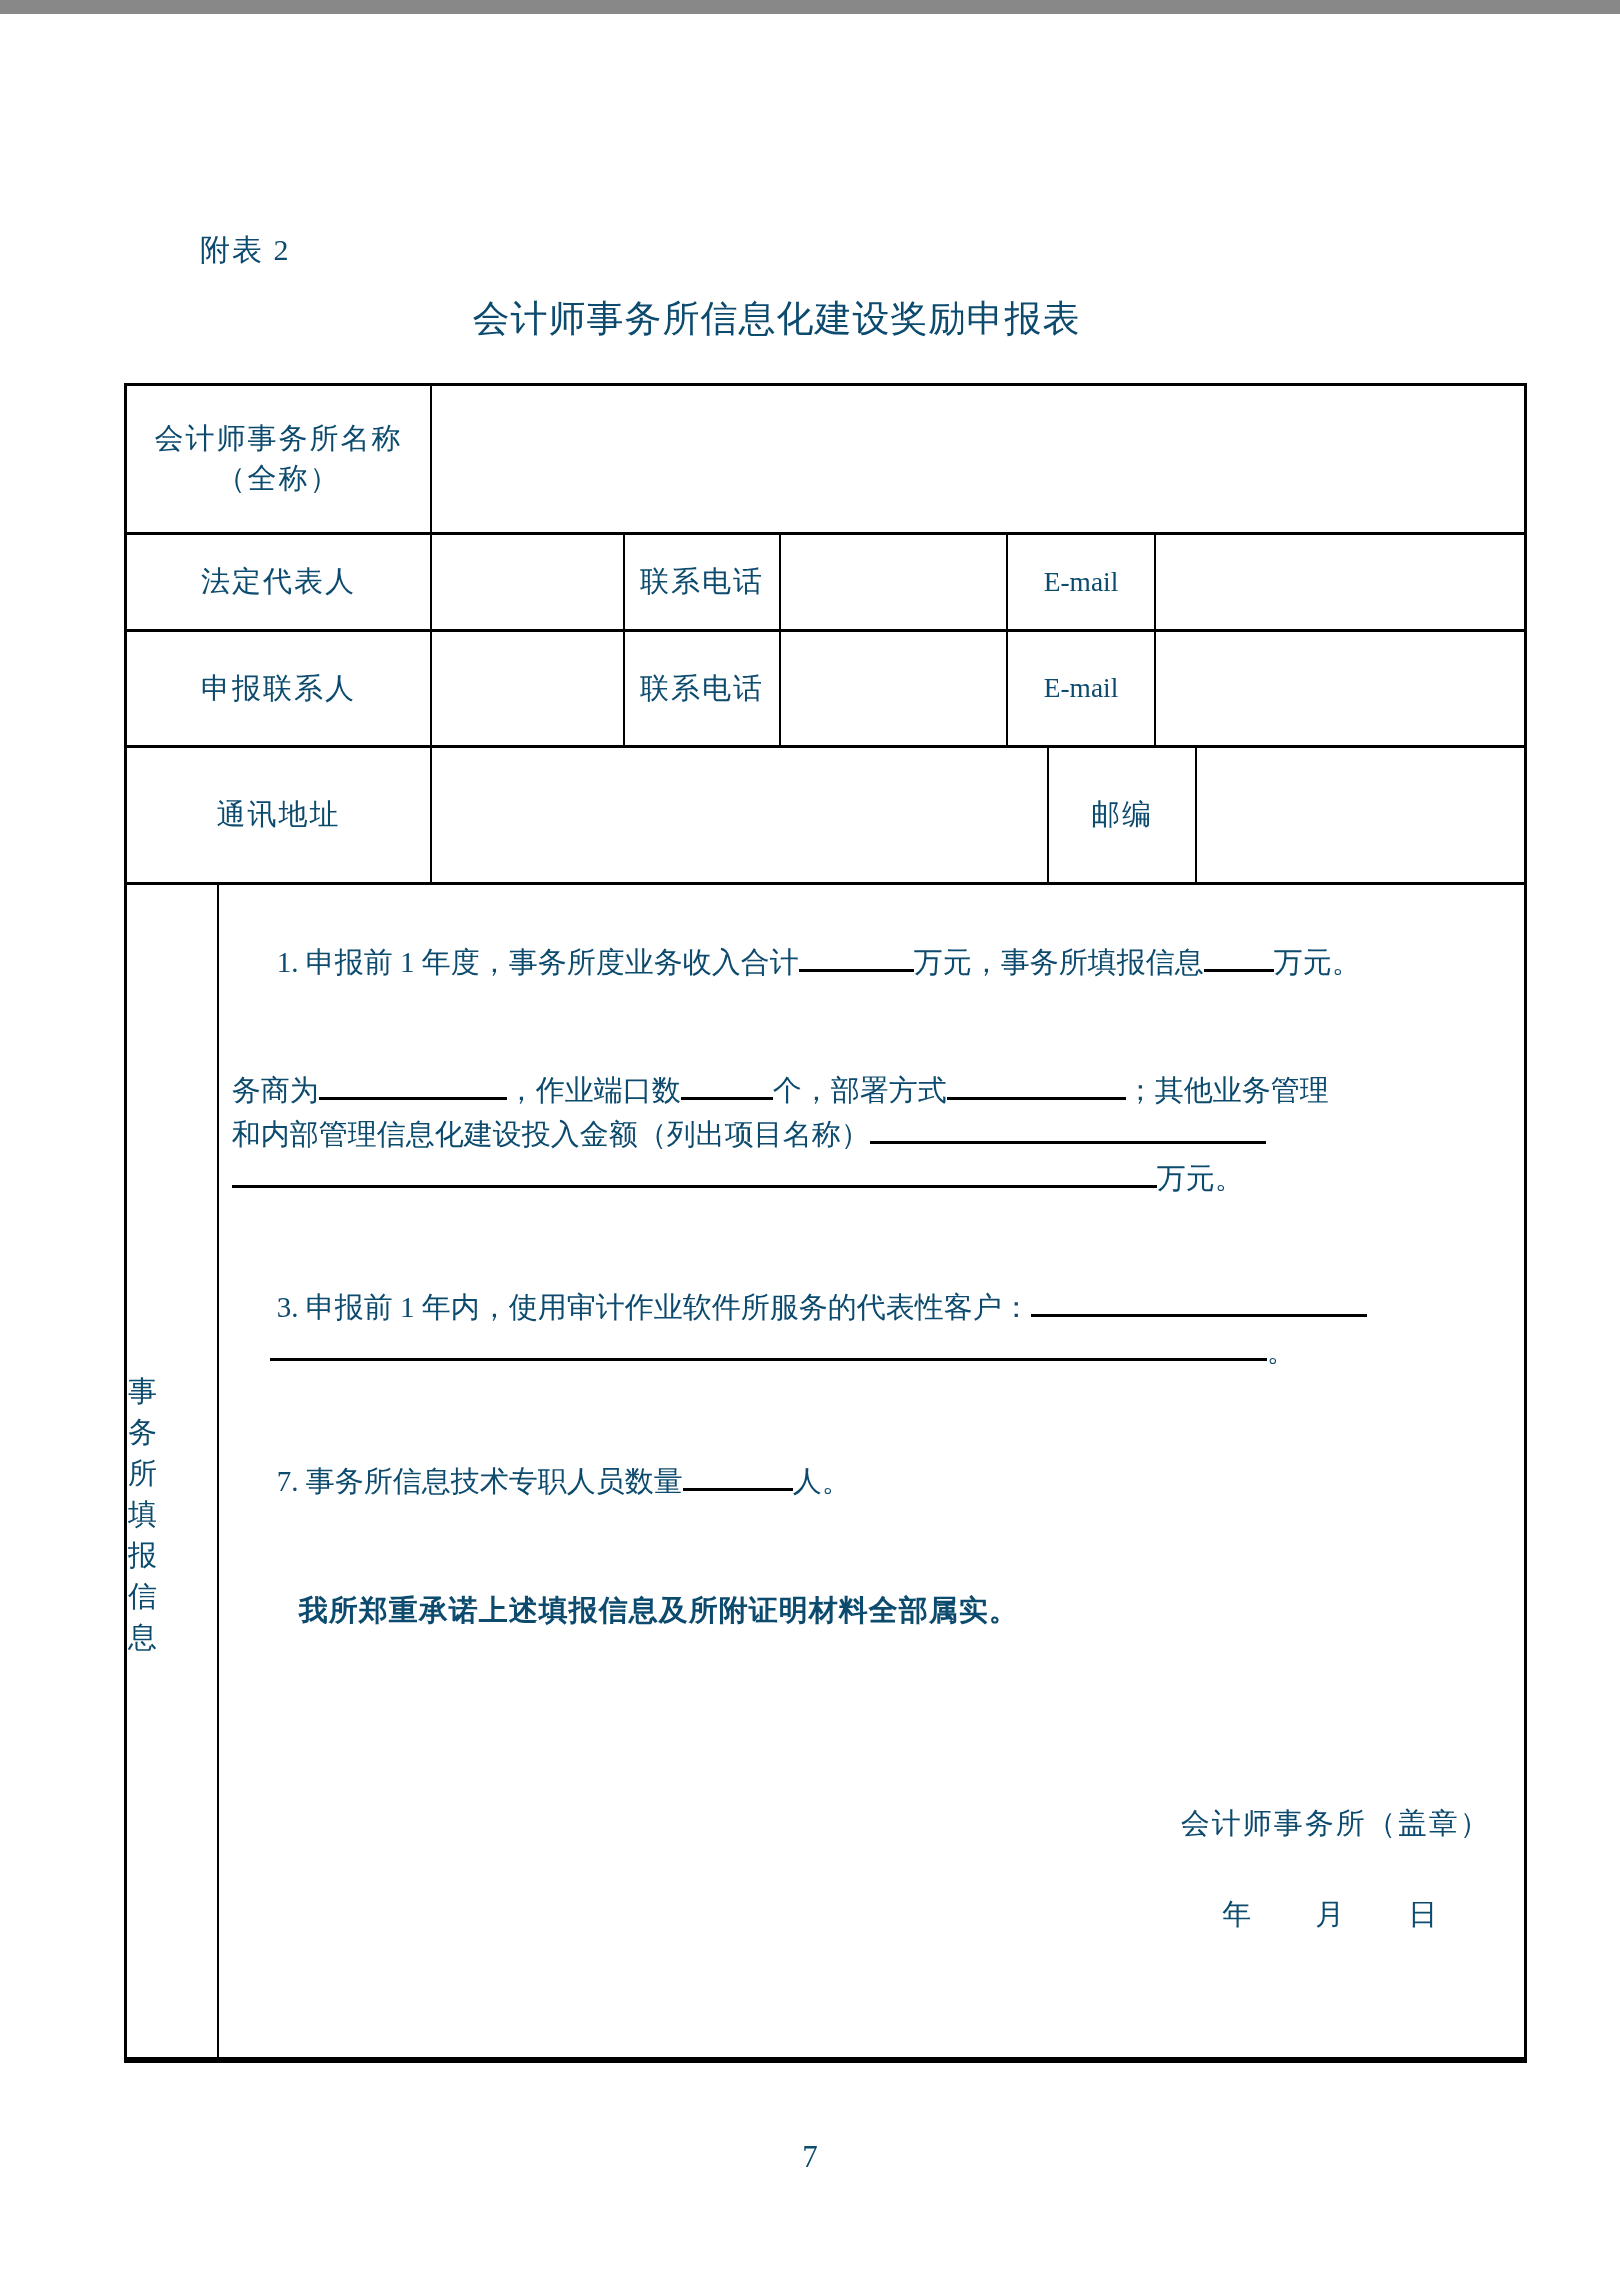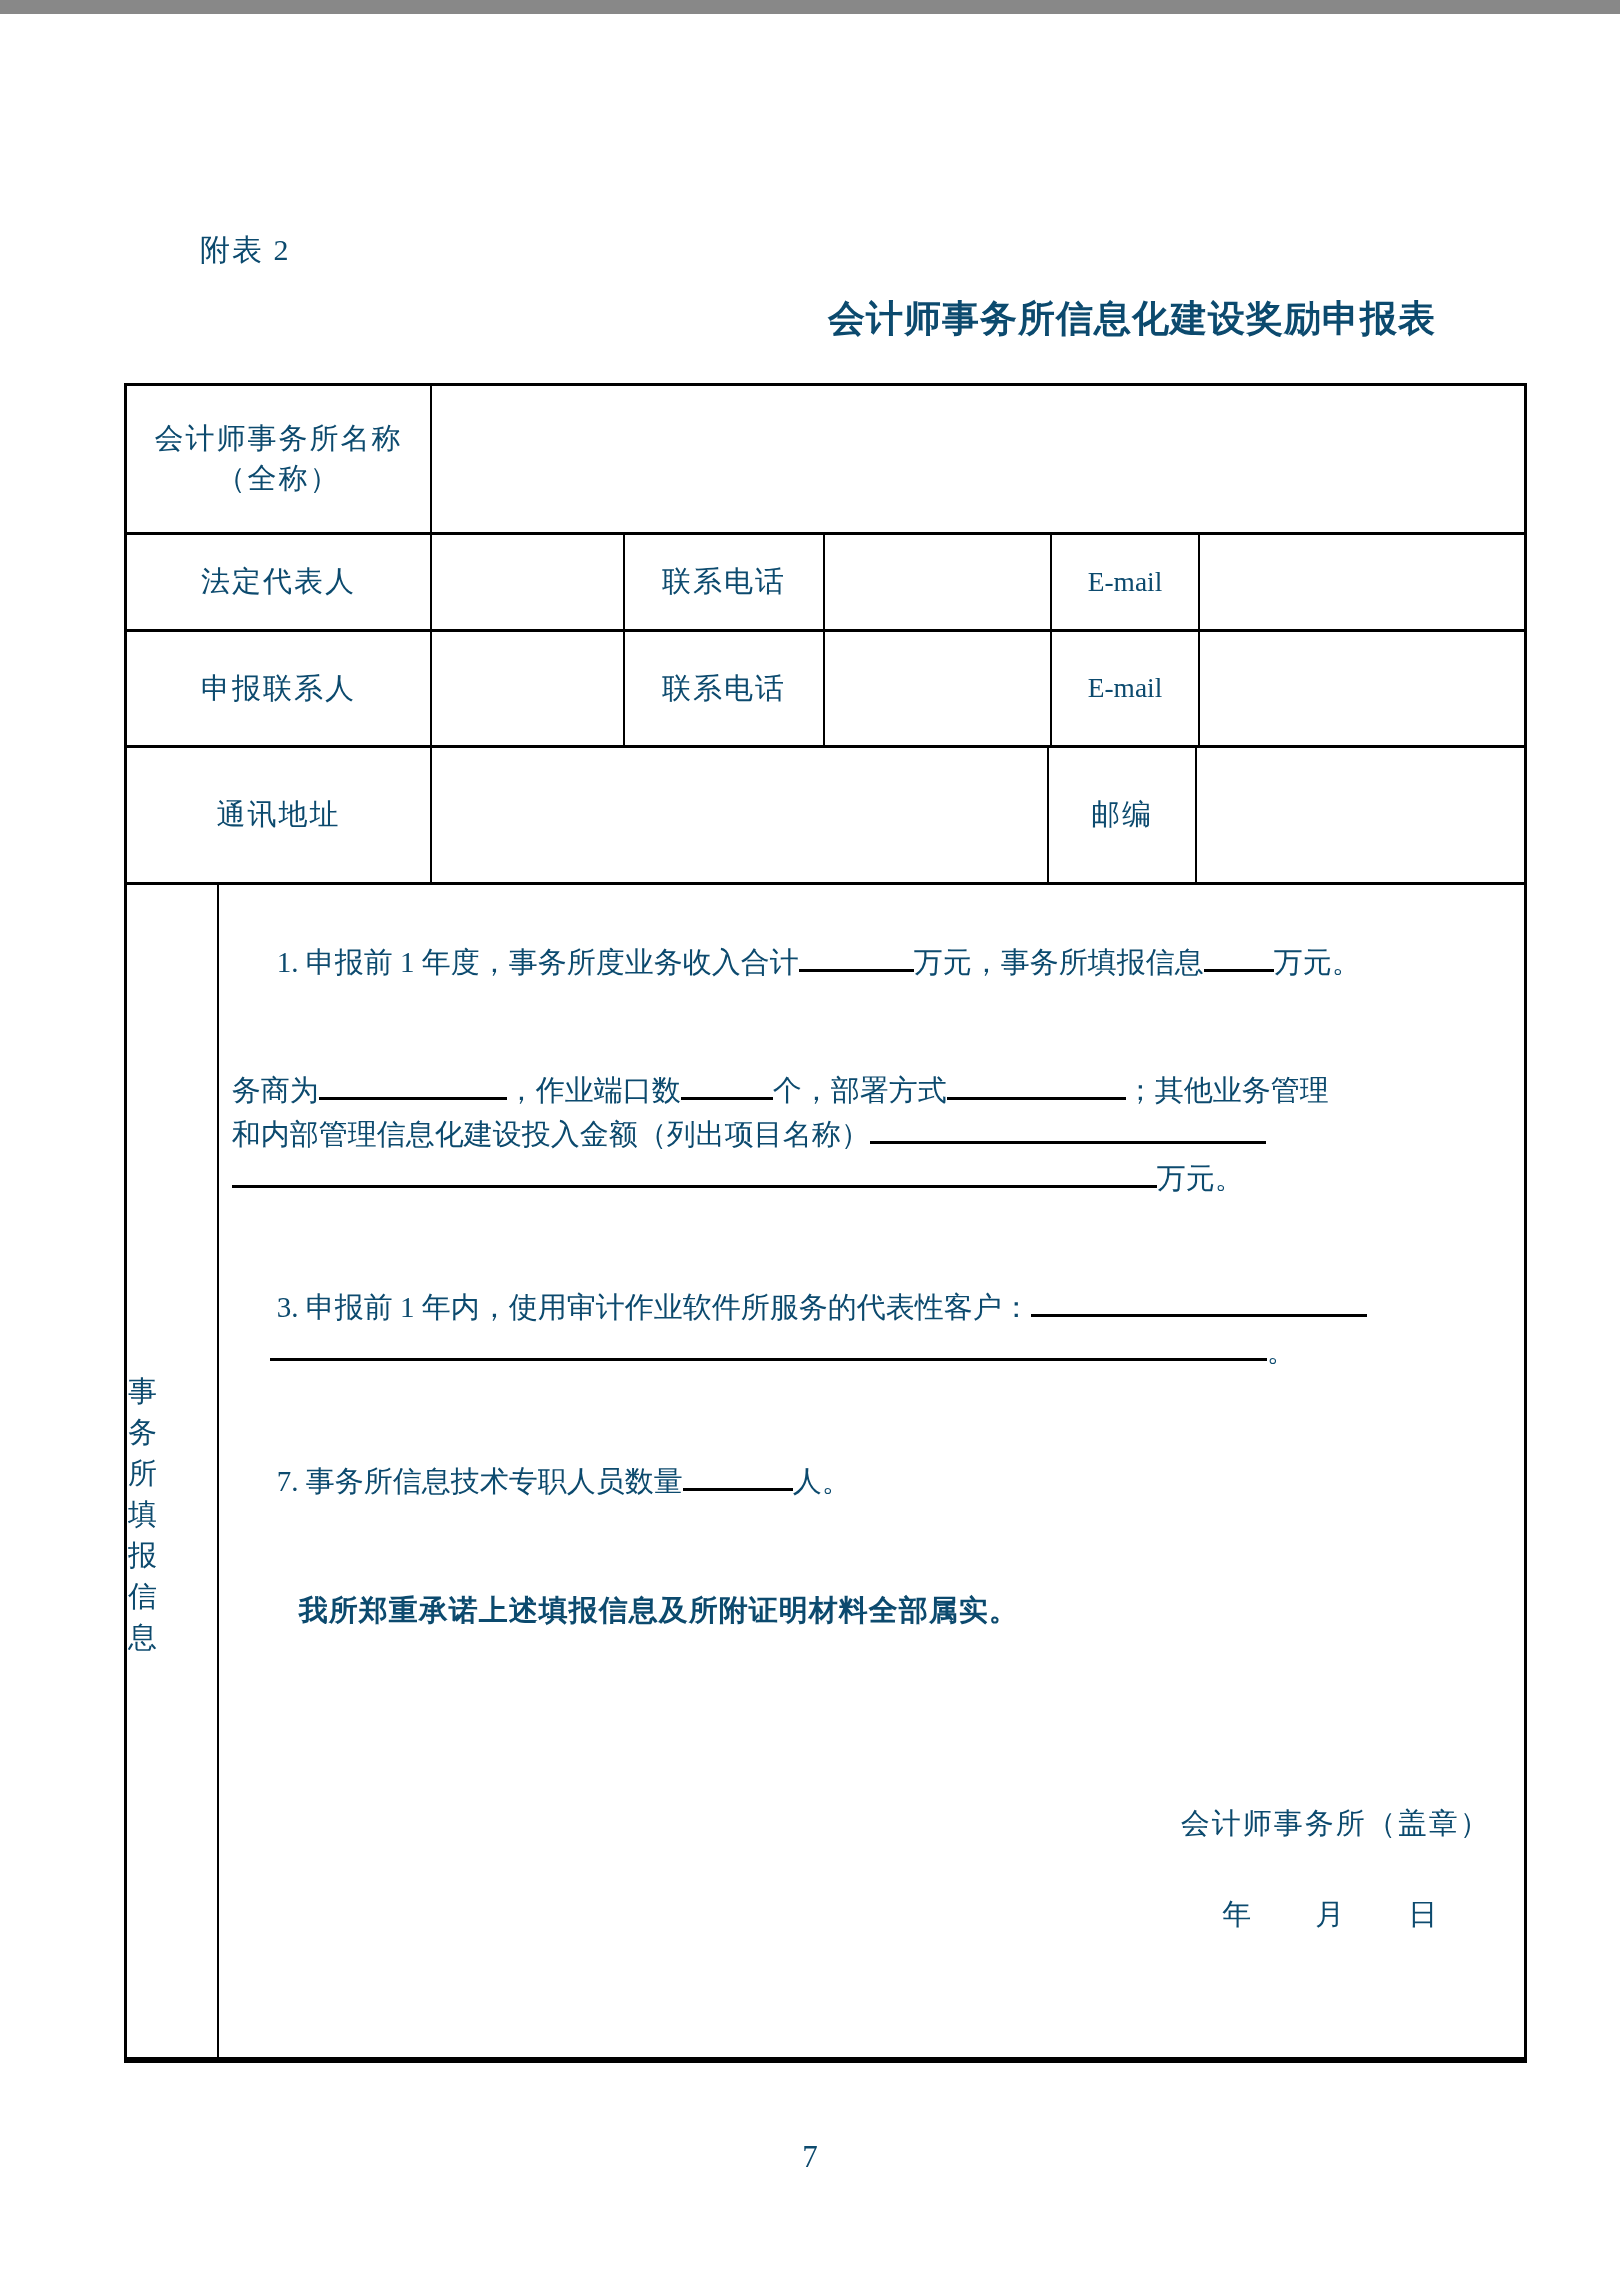--- a/index.html
+++ b/index.html
@@ -11,39 +11,39 @@
     color:#0c4a6e;
     font-family:"Liberation Serif","DejaVu Serif",serif;
     overflow:hidden;
   }
   .tag{
     position:absolute;left:200px;top:216px;
     font-size:30px;letter-spacing:2px;
   }
   .doc-title{
     position:absolute;left:117px;top:280px;width:1319px;
-    text-align:right;font-size:37px;font-weight:bold;letter-spacing:1px;
+    text-align:center;font-size:37px;font-weight:normal;letter-spacing:1px;
   }
   .form-table{
     position:absolute;left:124px;top:369px;
     width:1403px;height:1680px;
     border:3.9px solid #000;border-bottom-width:6.9px;
     box-sizing:border-box;
     display:flex;flex-direction:column;
     font-size:29px;
   }
   .row{display:flex;border-bottom:3.9px solid #000;box-sizing:border-box;flex:0 0 auto;}
   .row.last{border-bottom:none;flex:1 1 auto;}
   .cell{
     border-right:2px solid #000;box-sizing:border-box;
     display:flex;flex-direction:column;align-items:center;justify-content:center;
     text-align:center;letter-spacing:2px;
   }
   .cell.end{border-right:none;}
-  .c1{width:305px;} .c2{width:193px;} .c3{width:200px;} .c4{width:227px;}
+  .c1{width:305px;} .c2{width:193px;} .c3{width:156px;} .c4{width:227px;}
   .c5{width:148px;} .c6{flex:1;} .cm{width:617px;}
   .email-label{font-size:27.4px;letter-spacing:0;}
   
   .side-cell{
     border-right:2px solid #000;box-sizing:border-box;width:92px;
     padding-top:486px;display:flex;justify-content:flex-start;align-items:flex-start;
   }
   .vertical-text{
     width:31px;word-break:break-all;line-height:41px;font-size:29px;
     text-align:center;

